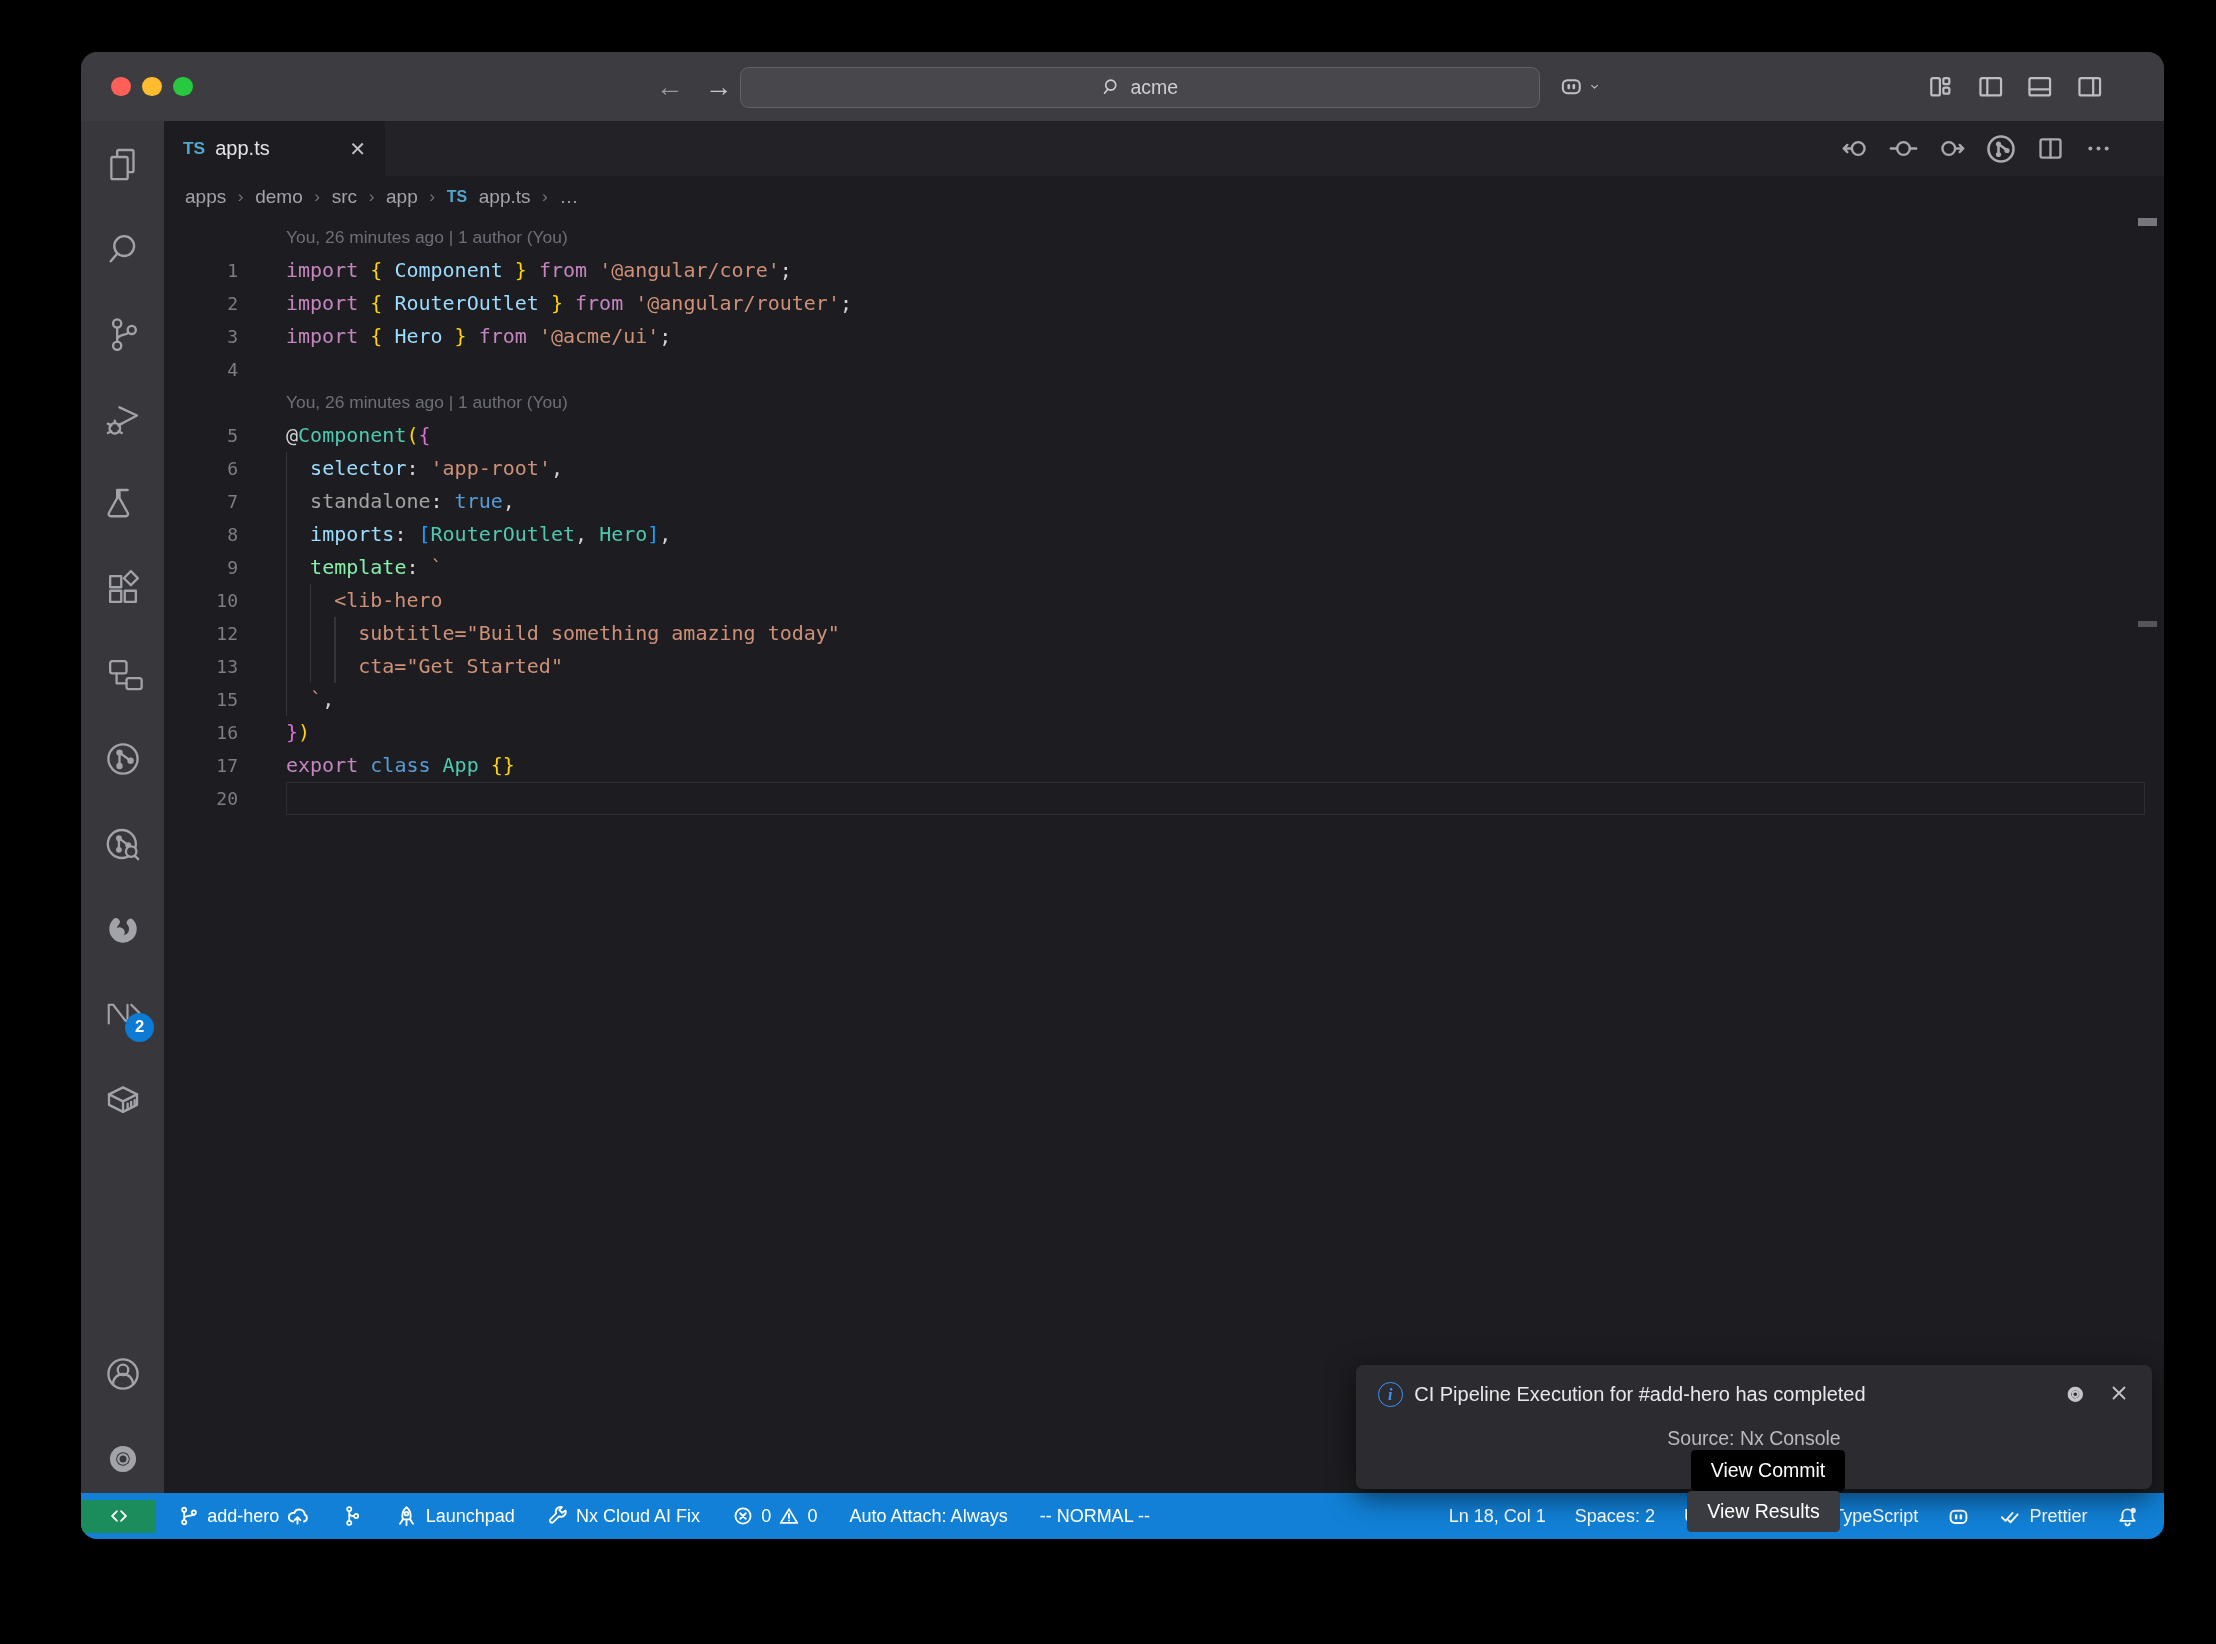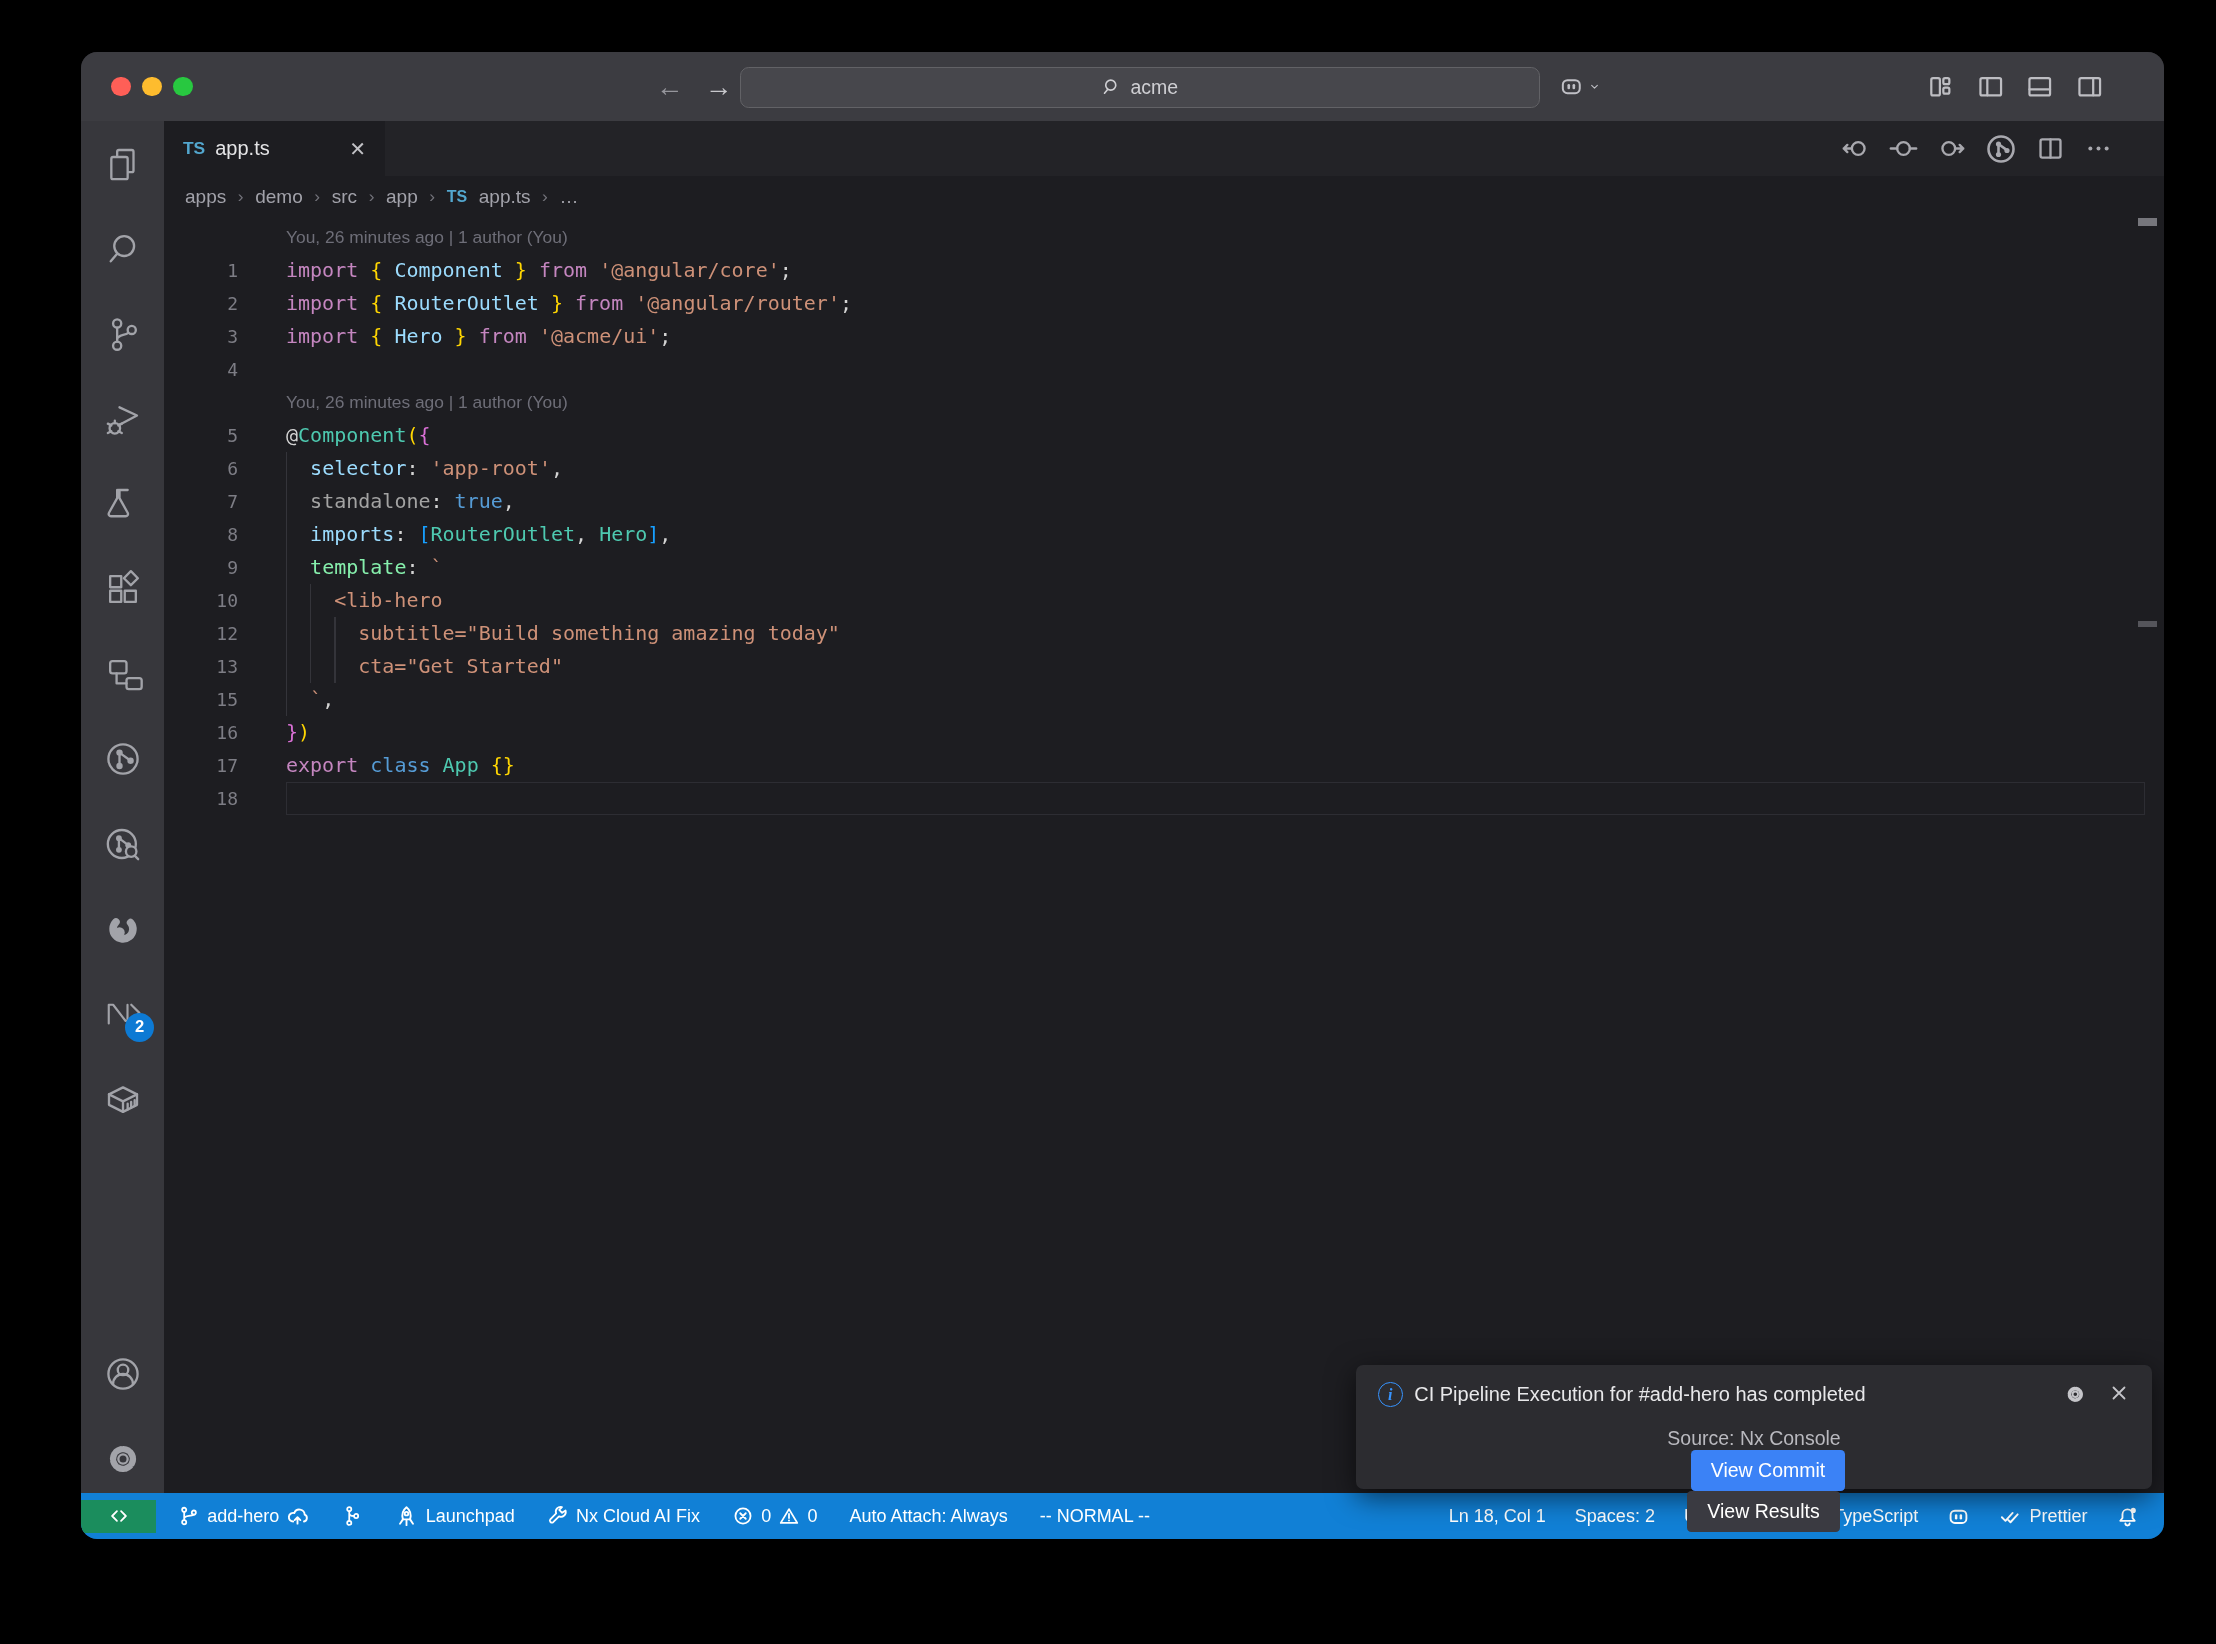--- a/index.html
+++ b/index.html
@@ -81,21 +81,21 @@
   .toast { position:absolute; left:1356px; top:1365px; width:796px; height:124px;
            background:#2c2c30; border-radius:7.2px; box-shadow:0 7.2px 29px rgba(0,0,0,.6);
            padding:17.4px 22px; color:#e8e8ea; z-index:5; }
   .toast-row1 { display:flex; align-items:center; gap:11.6px; font-size:20px; }
   .toast-title { flex:1; }
   .toast-icons { display:flex; gap:20px; color:#c5c5c9; }
   .toast-row2 { display:flex; align-items:center; margin-top:20px;flex-direction:column; }
   .toast-src { font-size:19.5px; color:#b9b9bf; flex:1; }
   .btn { height:41px; padding:0 20px; border-radius:4.3px; font-size:19.5px; color:#fff;
          display:flex; align-items:center; margin-left:19px; }
-  .btn.primary { background:#3b82f6;margin-left:28px; }
+  .btn.primary { background:#000000;margin-left:28px; }
   .btn.secondary { background:#3a3a41; }
   .info-ic { width:24.6px; height:24.6px; border:1.8px solid #3794ff; border-radius:50%;
              color:#3794ff; font-size:16px; font-weight:bold; display:flex;
              align-items:center; justify-content:center; font-family:"Liberation Serif",serif;
              font-style:italic; }
 </style>
 </head>
 <body>
 
 <div id="window">
@@ -384,21 +384,21 @@
           </div>
           <div class="row">
             <div class="ln">16</div>
             <div class="lc"><span style="color: rgb(218, 112, 214);">}</span><span style="color: rgb(255, 214, 2);">)</span></div>
           </div>
           <div class="row">
             <div class="ln">17</div>
             <div class="lc"><span style="color: rgb(197, 134, 192);">export</span><span style="color: rgb(212, 212, 212);"> </span><span style="color: rgb(86, 156, 214);">class</span><span style="color: rgb(212, 212, 212);"> </span><span style="color: rgb(78, 201, 176);">App</span><span style="color: rgb(212, 212, 212);"> </span><span style="color: rgb(255, 214, 2);">{}</span></div>
           </div>
           <div class="row">
-            <div class="ln">18</div>
+            <div class="ln">20</div>
             <div class="lc"></div>
             <div class="cur-line"></div>
           </div>
         </div>
     </div>
   </div>
 
   <div class="statusbar">
     <div class="sb-remote">
       <svg class="ic" width="22" height="22" viewBox="0 0 32 32">

